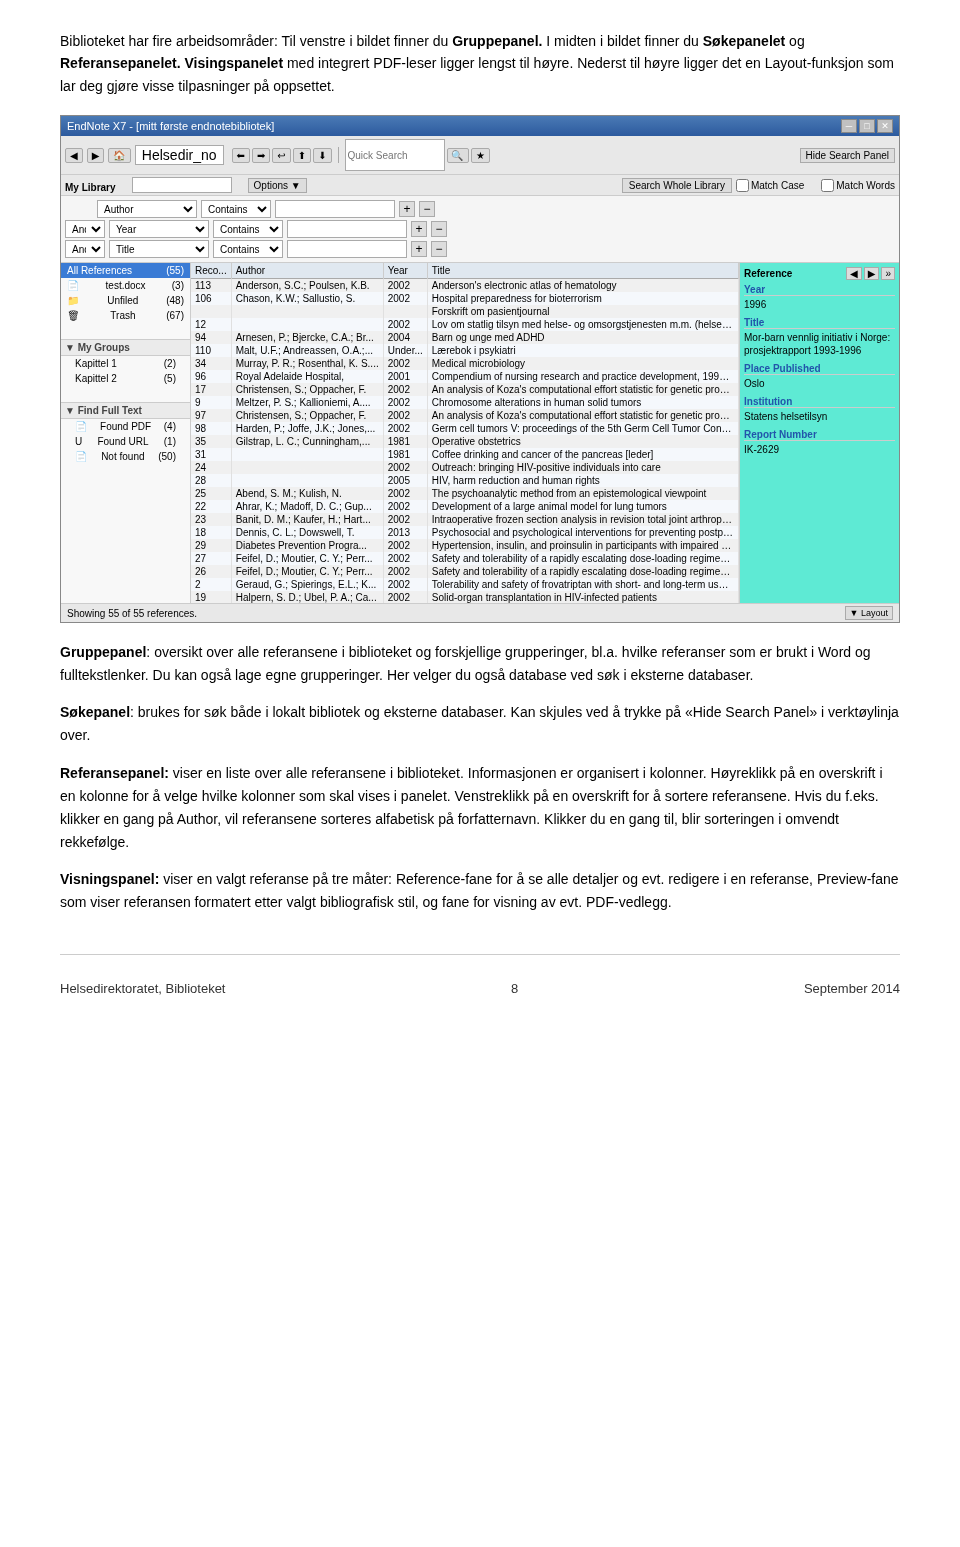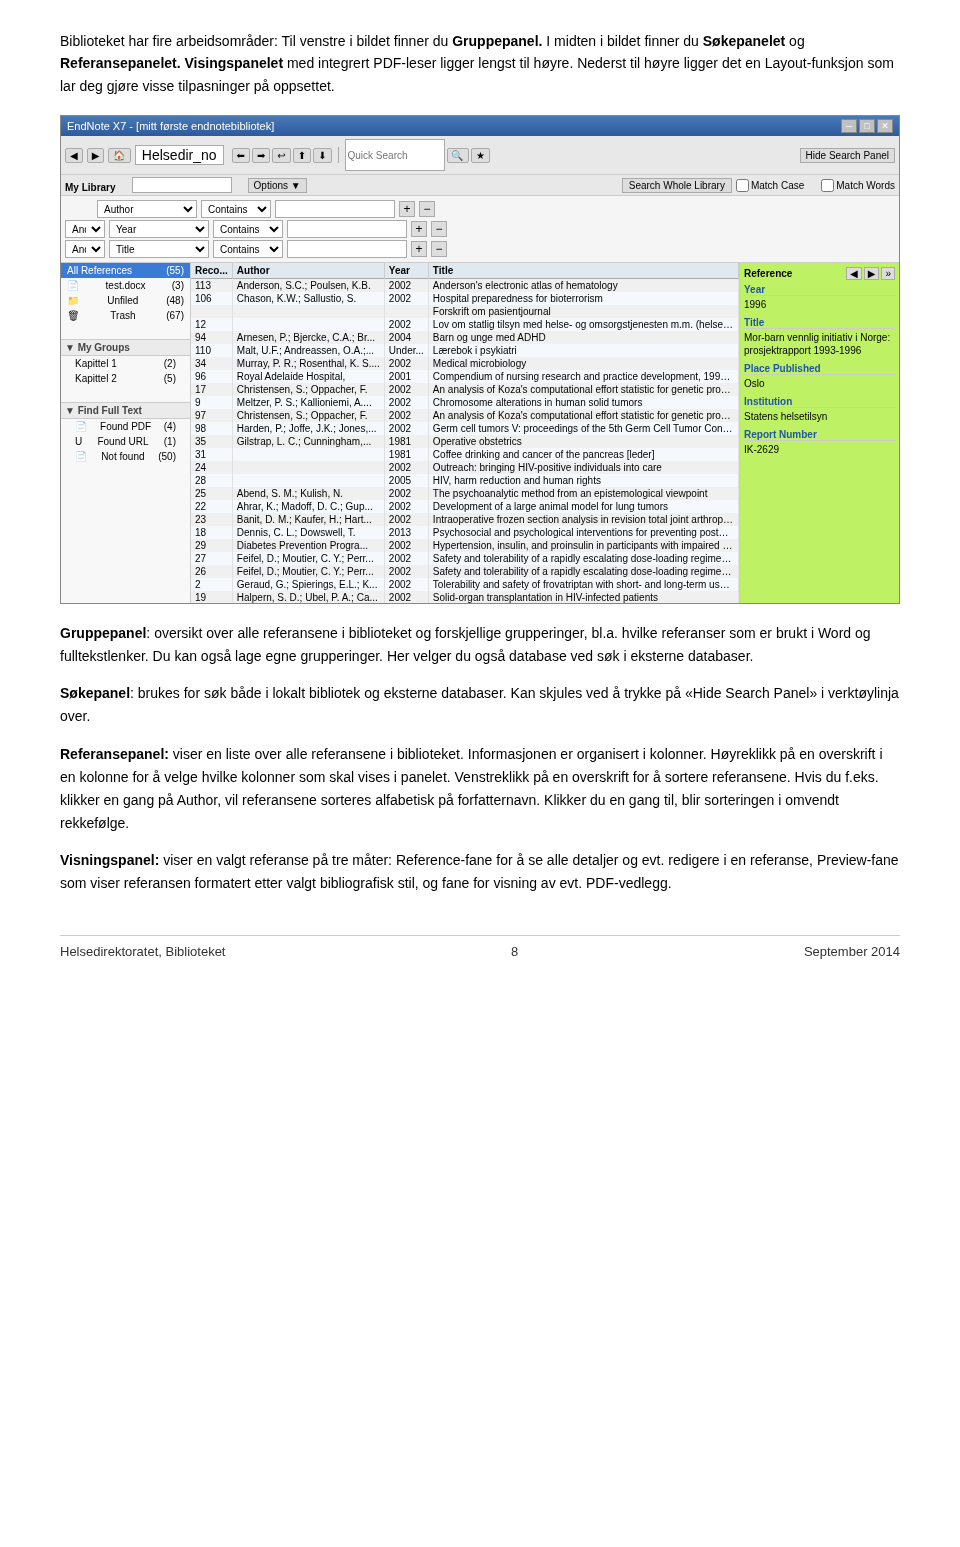--- a/index.html
+++ b/index.html
@@ -206,21 +206,21 @@
 
     .ref-table thead tr {
       background: #e0e8f0;
       border-bottom: 1px solid #aaa;
     }
 
     .ref-table th {
       text-align: left;
       padding: 2px 4px;
       border-right: 1px solid #ccc;
-      font-weight: bold;
+      font-weight: normal;
       font-size: 10px;
       cursor: pointer;
       white-space: nowrap;
       user-select: none;
     }
 
     .ref-table td {
       padding: 1px 4px;
       border-right: 1px solid #e0e0e0;
       font-size: 10px;
@@ -237,21 +237,21 @@
     .table-container {
       overflow-y: auto;
       overflow-x: auto;
       flex: 1;
     }
 
     
     .right-panel {
       width: 160px;
       border-left: 1px solid #ccc;
-      background: #bef264;
+      background: #5eead4;
       font-size: 10px;
       overflow-y: auto;
       padding: 4px;
     }
 
     .right-panel .ref-nav {
       display: flex;
       justify-content: space-between;
       align-items: center;
       margin-bottom: 4px;
@@ -307,21 +307,21 @@
       margin-bottom: 14px;
     }
 
     .section-text strong {
       font-weight: bold;
     }
 
     .footer {
       border-top: 1px solid #ccc;
       margin-top: 40px;
-      padding-top: 8px;
+      padding-top: 26px;
       display: flex;
       justify-content: space-between;
       font-size: 13px;
       color: #333;
       align-items: flex-end;
     }
 
     .search-top-row {
       display: flex;
       align-items: center;
@@ -775,20 +775,24 @@
         </div>
 
         <div class="ref-detail-section">
           <div class="ref-detail-label">Report Number</div>
           <div class="ref-detail-value">IK-2629</div>
         </div>
       </div>
 
     </div>
 
+    <div class="status-bar">
+      <span>Showing 55 of 55 references.</span>
+      <button class="layout-btn">▼ Layout</button>
+    </div>
 
   </div>
 
   <p class="section-text">
     <strong>Gruppepanel</strong>: oversikt over alle referansene i biblioteket og forskjellige grupperinger, bl.a. hvilke referanser som er brukt i Word og fulltekstlenker. Du kan også lage egne grupperinger. Her velger du også database ved søk i eksterne databaser.
   </p>
 
   <p class="section-text">
     <strong>Søkepanel</strong>: brukes for søk både i lokalt bibliotek og eksterne databaser. Kan skjules ved å trykke på «Hide Search Panel» i verktøylinja over.
   </p>

